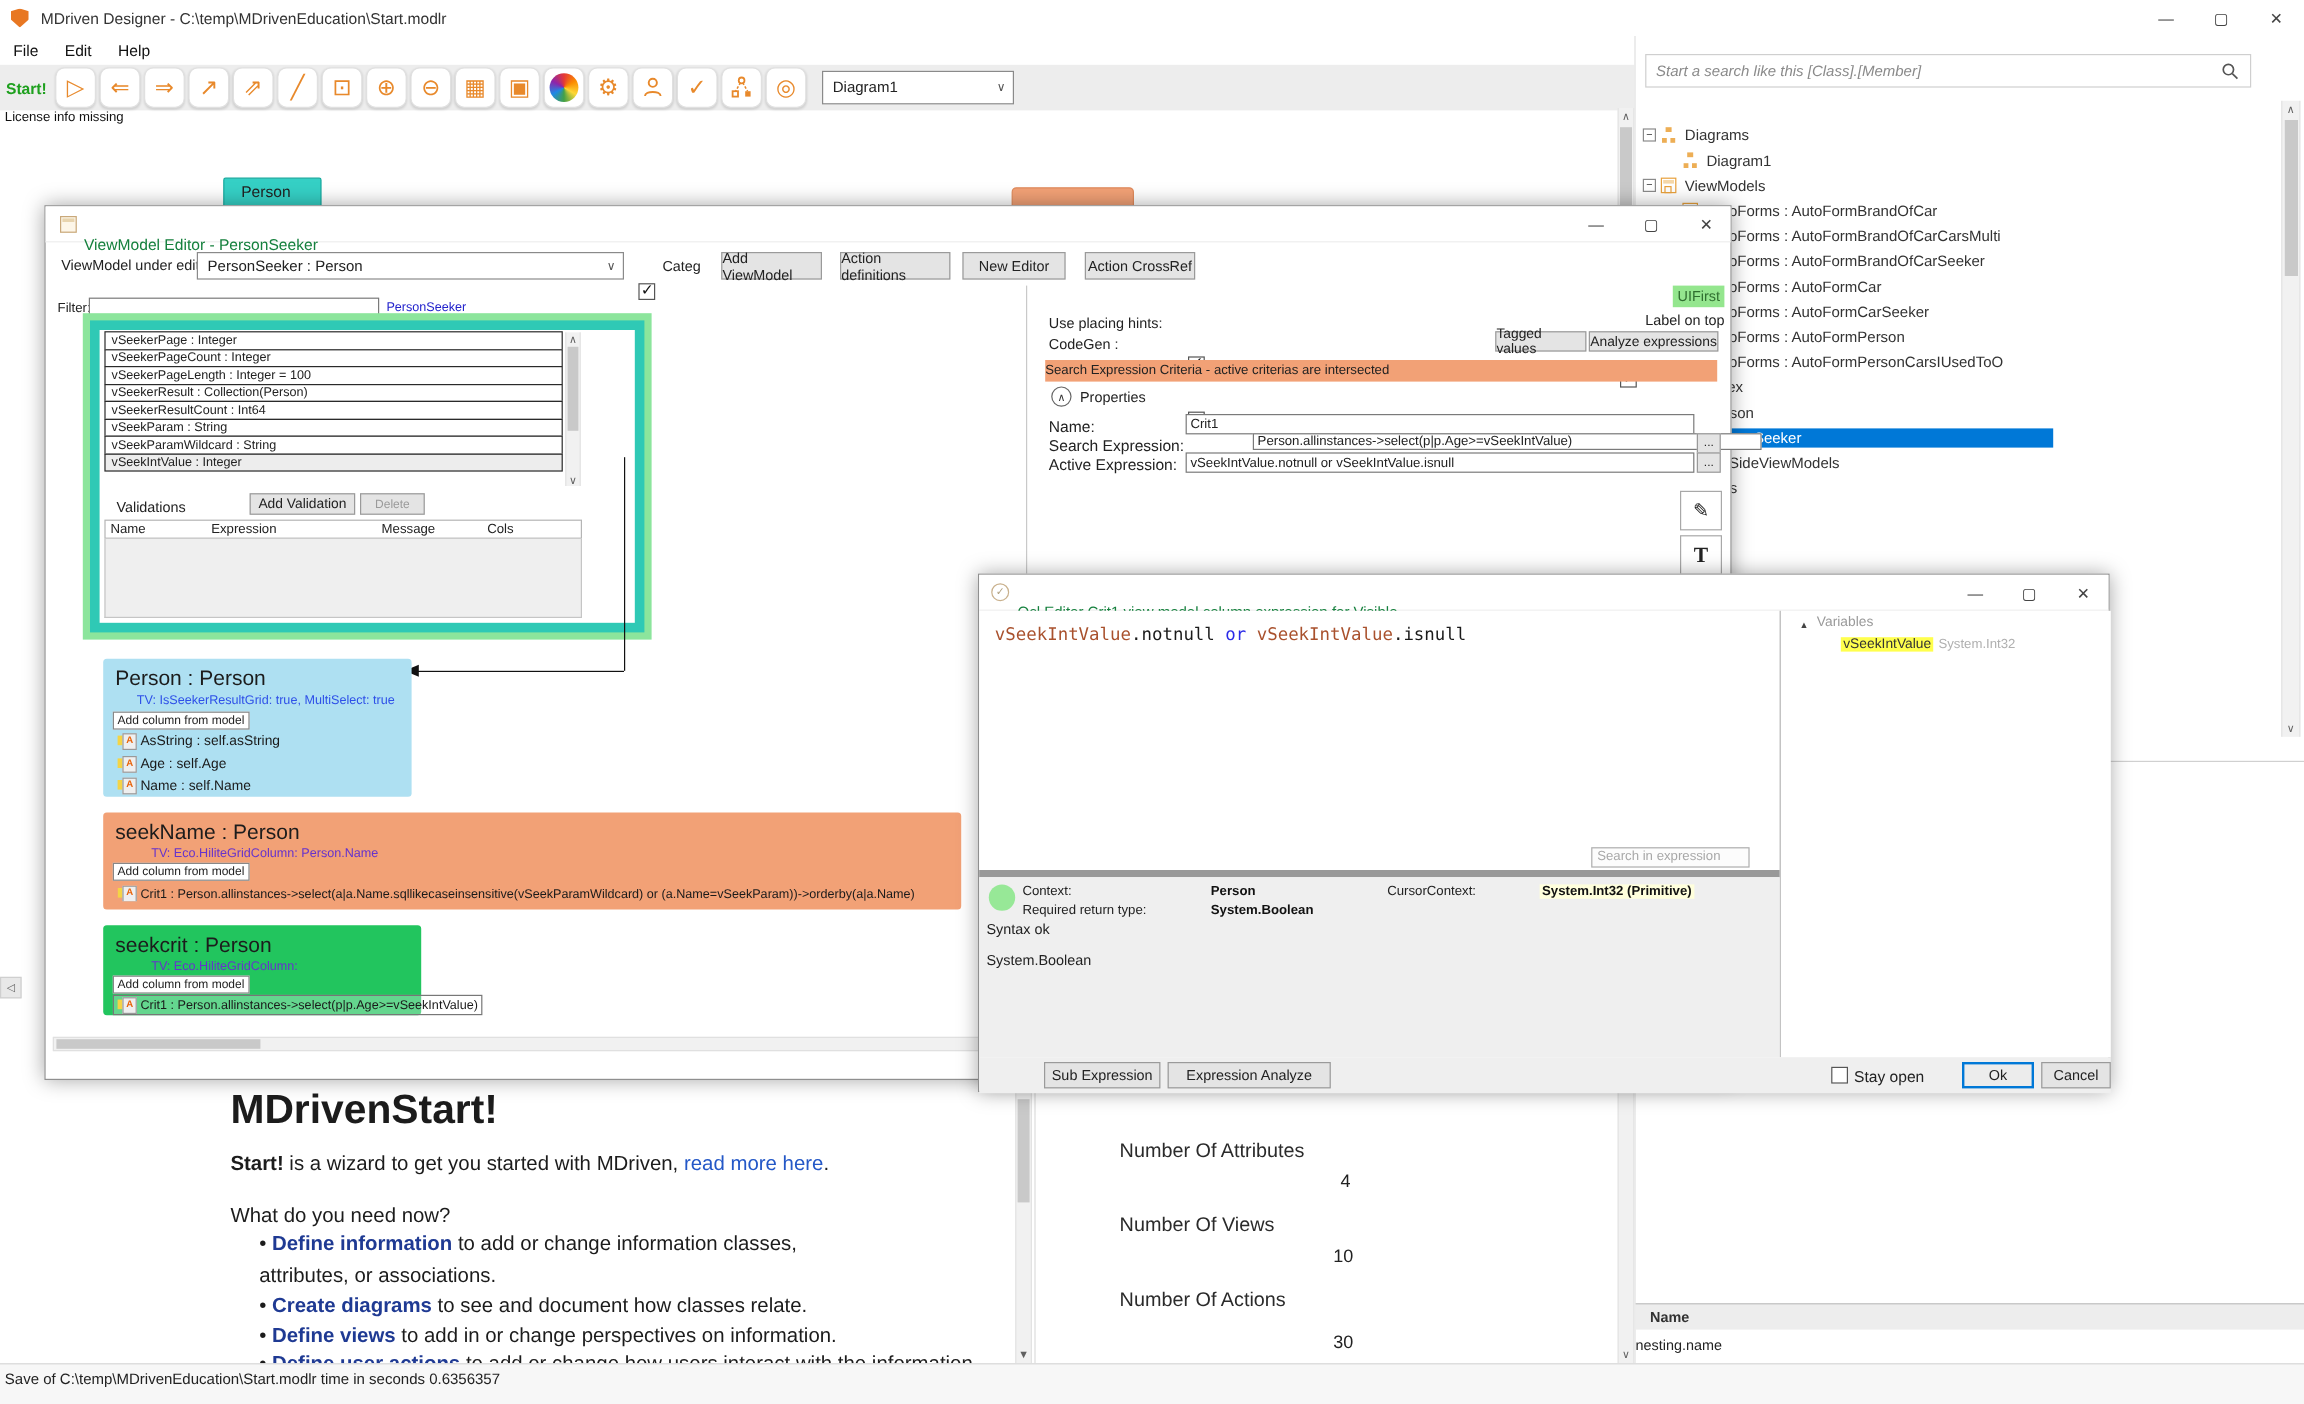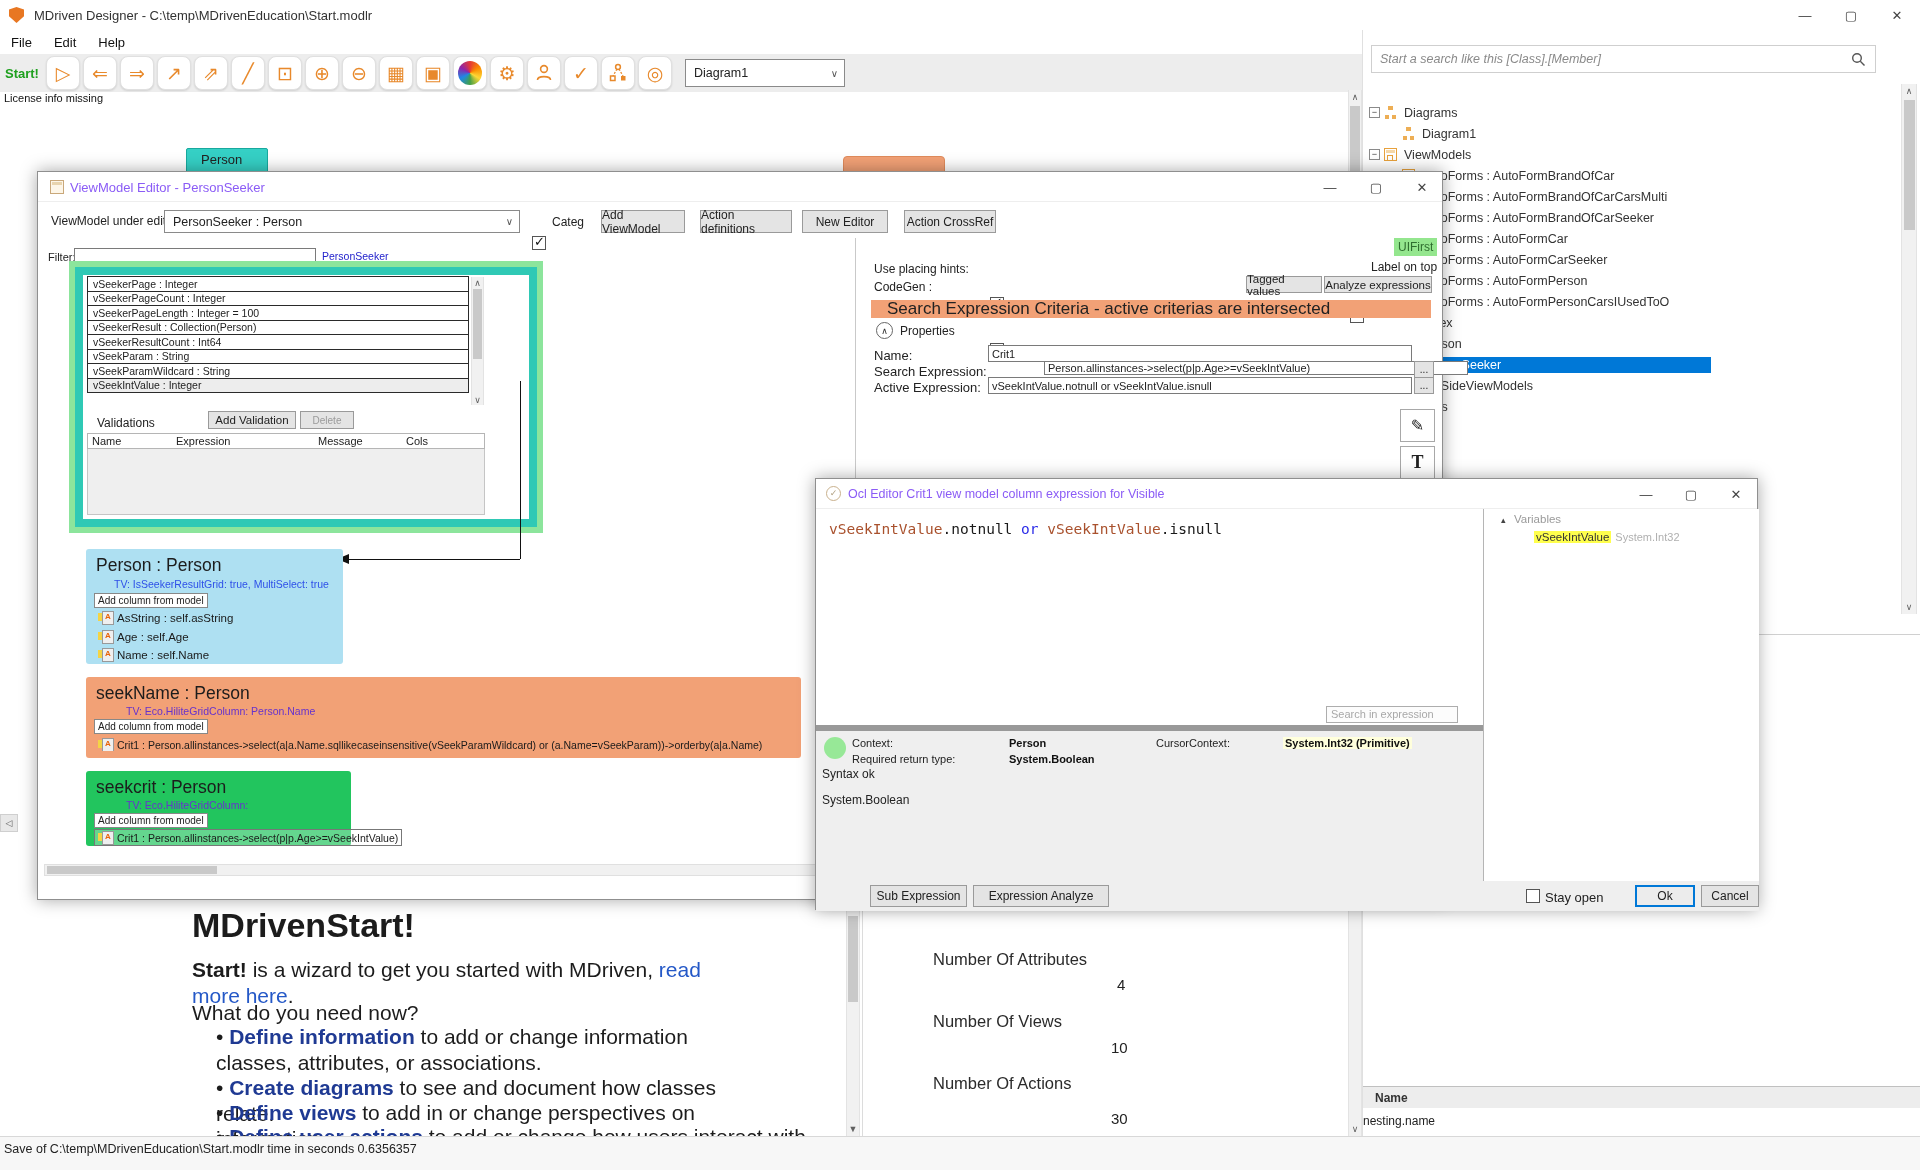--- a/index.html
+++ b/index.html
@@ -20,21 +20,21 @@
   .combo{background:#fff;border:1px solid #8a8a8a;font-size:12.5px;display:flex;align-items:center;padding:0 8px;position:relative}
   .chev{position:absolute;right:6px;color:#555;font-size:10px}
   .license{left:4px;top:92px;font-size:11px;color:#111}
   .statusbar{left:0;top:1136px;width:1920px;height:34px;background:#f7f7f7;border-top:1px solid #d8d8d8;font-size:12.5px;color:#222;padding:5px 0 0 4px}
   
   .vtrack{background:#f1f1f1;border-left:1px solid #e3e3e3;border-right:1px solid #e3e3e3}
   .thumb{background:#c9c9c9}
   .sarrow{color:#606060;font-size:9px;display:flex;align-items:center;justify-content:center}
   
   .heading{font-size:34px;font-weight:bold;color:#1c1c1c}
-  .doctext{font-size:21px;color:#1c1c1c;line-height:26px}
+  .doctext{font-size:17px;color:#1c1c1c;line-height:26px}
   .blead{font-weight:bold;color:#1F3A93}
   .doclink{color:#2458C7}
   .statlabel{font-size:16.5px;color:#2b2b2b}
   .statvalue{font-size:15px;color:#222}
   .sliver-person{background:#35D0C5;border:1px solid #18a99e;border-radius:2px}
   .sliver-orange{background:#F2A176;border:1px solid #e08b5c;border-radius:4px}
   
   .sidebar{left:1362px;top:30px;width:558px;height:1106px;background:#fff;border-left:1px solid #e0e0e0}
   .search{position:absolute;left:8px;top:15px;width:505px;height:28px;border:1px solid #cfcfcf;font-size:12.5px;padding:0 30px 0 8px;color:#333;font-family:"Liberation Sans",sans-serif}
   .search::placeholder{font-style:italic;color:#8a8a8a}
@@ -49,21 +49,21 @@
   .ticon-vm::before{content:"";position:absolute;left:1px;top:1px;right:1px;height:3px;background:#F5D7A8}
   .ticon-vm::after{content:"";position:absolute;left:2px;top:6px;width:4px;height:4px;border:1px solid #E8A13C}
   .tlabel{padding:1px 3px;white-space:nowrap}
   .tlabel.sel{background:#0078D7;color:#fff;width:292px}
   .sbpanel-head{position:absolute;left:0;top:1056px;width:558px;height:22px;background:#ededed;border-top:1px solid #c0c0c0;font-size:12px;font-weight:bold;color:#333;padding:4px 0 0 12px}
   .sbpanel-val{position:absolute;left:0;top:1084px;font-size:12px;color:#222}
   .divline{background:#d0d0d0}
   
   .win{position:absolute;background:#fff;border:1px solid #8f8f8f;box-shadow:0 0 16px rgba(0,0,0,.35)}
   .wtitle{position:absolute;left:0;top:0;right:0;height:30px;background:#fff;border-bottom:1px solid #eee}
-  .wtitletext{position:absolute;left:32px;top:8px;font-size:13px;color:#8b5cf6;white-space:nowrap}
+  .wtitletext{position:absolute;left:32px;top:24px;font-size:13px;color:#15803d;white-space:nowrap}
   .vm-icon{position:absolute;left:12px;top:8px;width:14px;height:14px;border:1px solid #c9a87a;background:#fdf6e8}
   .vm-icon::before{content:"";position:absolute;left:1px;top:1px;right:1px;height:3px;background:#e8d4ae}
   .ocl-icon{position:absolute;left:10px;top:7px;width:15px;height:15px;border:1px solid #c9b18d;border-radius:50%;color:#b0a080;font-size:9px;text-align:center;line-height:13px}
   .cb{width:14px;height:14px;border:1px solid #555;background:#fff;position:relative;flex:0 0 14px}
   .cb.on::after{content:"✓";position:absolute;left:1px;top:-3px;font-size:13px;color:#111}
   .pbtn{background:#e4e4e4;border:1px solid #9a9a9a;font-size:12px;color:#222;display:flex;align-items:center;justify-content:center}
   .inp{background:#fff;border:1px solid #7a7a7a;font-size:11px;color:#222;padding:0 3px;display:flex;align-items:center;white-space:nowrap;overflow:hidden}
   .lab12{font-size:12px;color:#222;white-space:nowrap}
   .lab11{font-size:13px;color:#222;white-space:nowrap}
   
@@ -75,21 +75,21 @@
   .vmrow.cur{background:#ededed}
   .pbox{position:absolute;border-radius:3px}
   .boxtitle{position:absolute;left:10px;top:6px;font-size:17.5px;color:#1c1c1c}
   .tvline{position:absolute;font-size:10.5px}
   .addcol{position:absolute;background:#fff;border:1px solid #888;font-size:10px;color:#222;padding:1px 3px}
   .mrow{position:absolute;display:flex;align-items:center;font-size:11.5px;color:#1a1a1a;white-space:nowrap}
   .mini-icon{width:14px;height:13px;position:relative;margin-right:5px;flex:0 0 14px}
   .mini-icon::before{content:"";position:absolute;left:0;top:2px;width:6px;height:8px;background:#F4D445}
   .mini-icon::after{content:"A";position:absolute;left:4px;top:0;width:10px;height:12px;background:#efefef;border:1px solid #999;color:#E8630A;font-size:8px;line-height:10px;text-align:center;font-weight:bold}
   .critsel{border:1px solid #777;background:rgba(255,255,255,.3);padding:1px 3px}
-  .orangebar{position:absolute;background:#F2A176;font-size:17px;color:#222;display:flex;align-items:center;padding-left:16px;white-space:nowrap;overflow:hidden}
+  .orangebar{position:absolute;background:#F2A176;font-size:11px;color:#222;display:flex;align-items:center;padding-left:0;white-space:nowrap;overflow:hidden}
   .propcircle{position:absolute;width:17px;height:17px;border:1px solid #666;border-radius:50%;font-size:9px;color:#333;display:flex;align-items:center;justify-content:center}
   .sqbtn{position:absolute;background:#fff;border:1px solid #a8a8a8;display:flex;align-items:center;justify-content:center}
   
   .code{font-family:"DejaVu Sans Mono",monospace;font-size:14.5px;white-space:pre}
   .tok-id{color:#A9512D}
   .tok-kw{color:#2B2BE8}
   .tok-pl{color:#1a1a1a}
   .varchip{background:#FFFF4D;color:#333;font-size:11.5px;padding:0 2px}
   .vartype{color:#b0b0b0;font-size:11px;margin-left:4px}
   .statusblock{position:absolute;background:#efefef}

